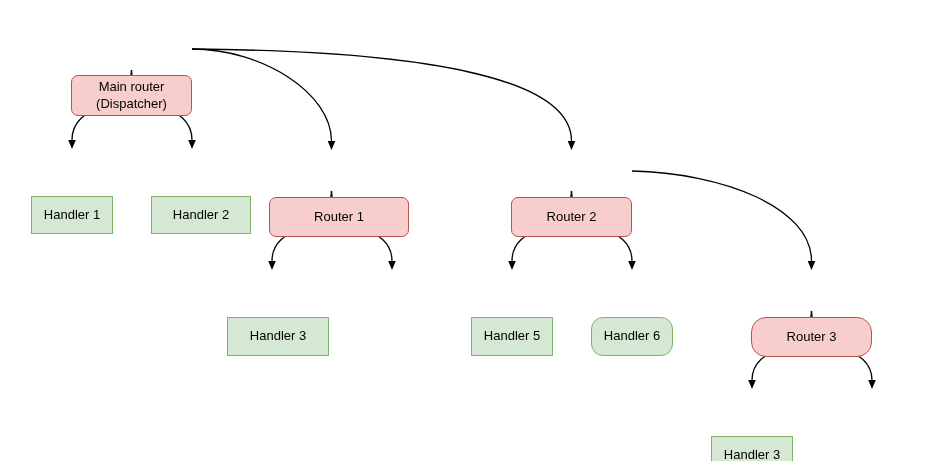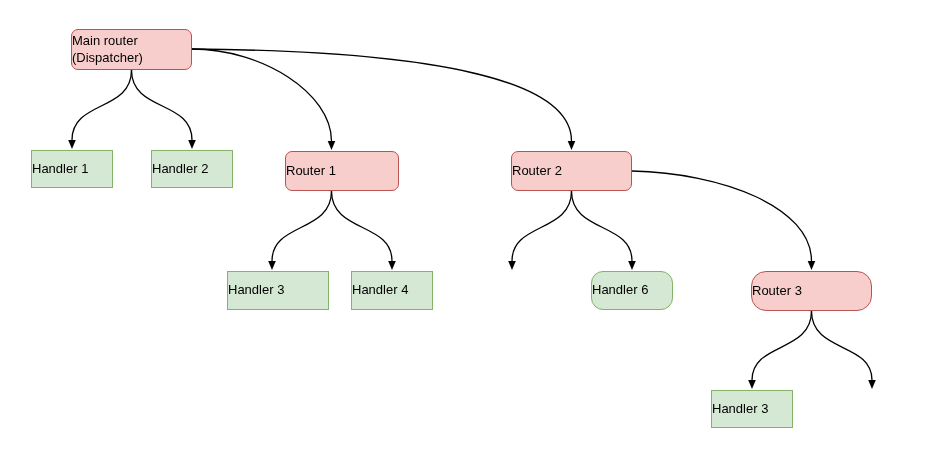--- a/index.html
+++ b/index.html
@@ -31,25 +31,26 @@
   }
   #arrowhead path {
     fill: var(--edge-color, #000);
     stroke: none;
   }
   .node {
     position: absolute;
     box-sizing: border-box;
     display: flex;
     flex-direction: column;
-    align-items: flex-start;
+    align-items: center;
     justify-content: center;
     text-align: center;
     line-height: 1.25;
     white-space: nowrap;
+    margin-top: 46px;
   }
   .node.router {
     background: var(--router-fill, #f8cecc);
     border: 1.3px solid var(--router-border, #b85450);
     border-radius: 7px;
   }
   .node.handler {
     background: var(--handler-fill, #d5e8d4);
     border: 1.3px solid var(--handler-border, #82b366);
   }
@@ -78,30 +79,30 @@
     <path class="edge" d="M 811.5 311 C 811.5 353, 872 342, 872 380" marker-end="url(#arrowhead)"></path>
   </svg>
 
   <div class="node router" style="left:71px; top:29px; width:121px; height:41px;">
     <span>Main router</span>
     <span>(Dispatcher)</span>
   </div>
 
   <div class="node handler" style="left:31px; top:150px; width:82px; height:38px;">Handler 1</div>
 
-  <div class="node handler" style="left:151px; top:150px; width:82px; height:38px;">Handler 2</div>
+  <div class="node handler" style="left:151px; top:150px; width:100px; height:38px;">Handler 2</div>
 
-  <div class="node router" style="left:285px; top:151px; width:114px; height:40px;">Router 1</div>
+  <div class="node router" style="left:269px; top:151px; width:140px; height:40px;">Router 1</div>
 
   <div class="node router" style="left:511px; top:151px; width:121px; height:40px;">Router 2</div>
 
   <div class="node handler" style="left:227px; top:271px; width:102px; height:39px;">Handler 3</div>
 
-  <div class="node handler" style="left:351px; top:271px; width:82px; height:39px;">Handler 4</div>
 
+  <div class="node handler" style="left:471px; top:271px; width:82px; height:39px;">Handler 5</div>
 
   <div class="node handler" style="left:591px; top:271px; width:82px; height:39px;border-radius:12px;">Handler 6</div>
 
   <div class="node router" style="left:751px; top:271px; width:121px; height:40px;border-radius:15px;">Router 3</div>
 
   <div class="node handler" style="left:711px; top:390px; width:82px; height:38px;">Handler 3</div>
 
 
 </div>
 

